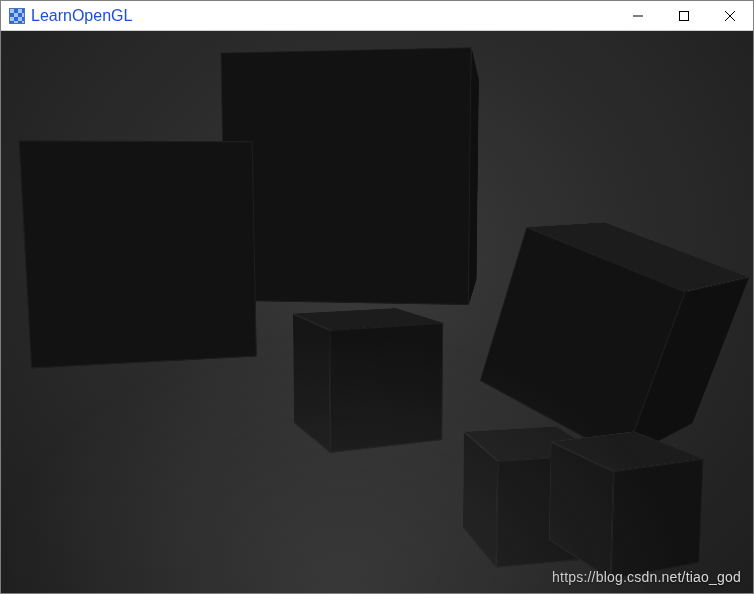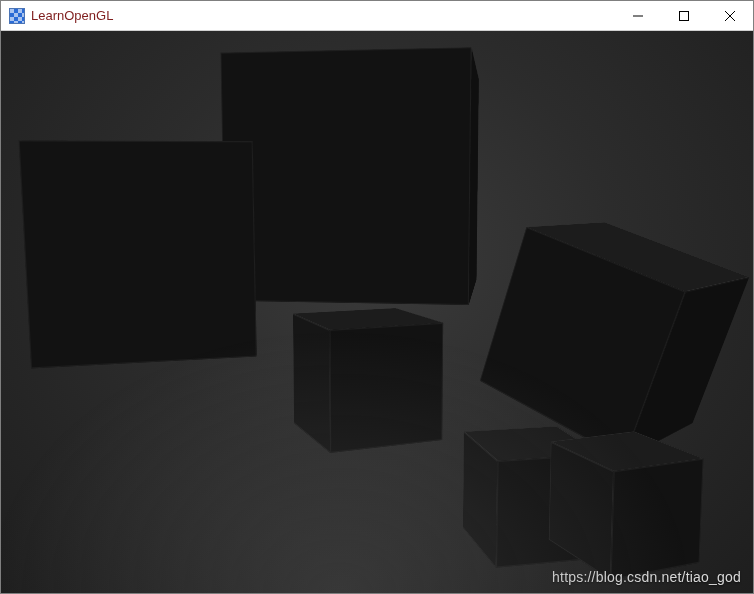--- a/index.html
+++ b/index.html
@@ -25,21 +25,21 @@
       background:
         linear-gradient(45deg,#2a6bd6 25%, transparent 25%),
         linear-gradient(-45deg,#2a6bd6 25%, transparent 25%),
         linear-gradient(45deg,transparent 75%,#2a6bd6 75%),
         linear-gradient(-45deg,transparent 75%,#2a6bd6 75%);
       background-color:#a9c4ef;
       background-size:8px 8px;
       background-position:0 0,0 4px,4px -4px,-4px 0;
       border:1px solid #4b74b5;
     }
-    .title-text { font-size: 13px; color:#7f1d1d; flex:0 0 auto; }
+    .title-text { font-size: 16px; color:#1d4ed8; flex:0 0 auto; }
     .title-spacer { flex:1 1 auto; }
     .win-btn {
       width: 46px; height: 30px;
       display:flex; align-items:center; justify-content:center;
       font-size: 12px; color:#000;
     }
     .win-btn svg { display:block; }
     .win-btn .stroke { stroke:#000; stroke-width:1; fill:none; }
 
     .client {

